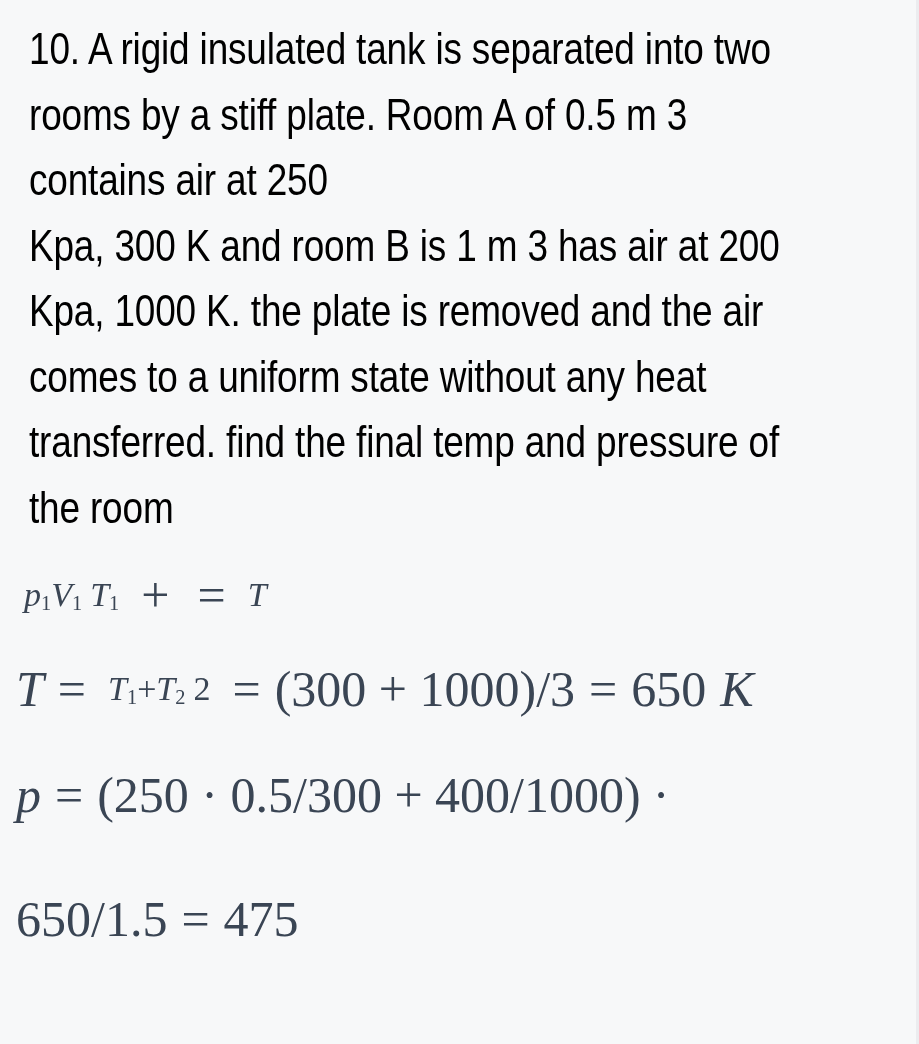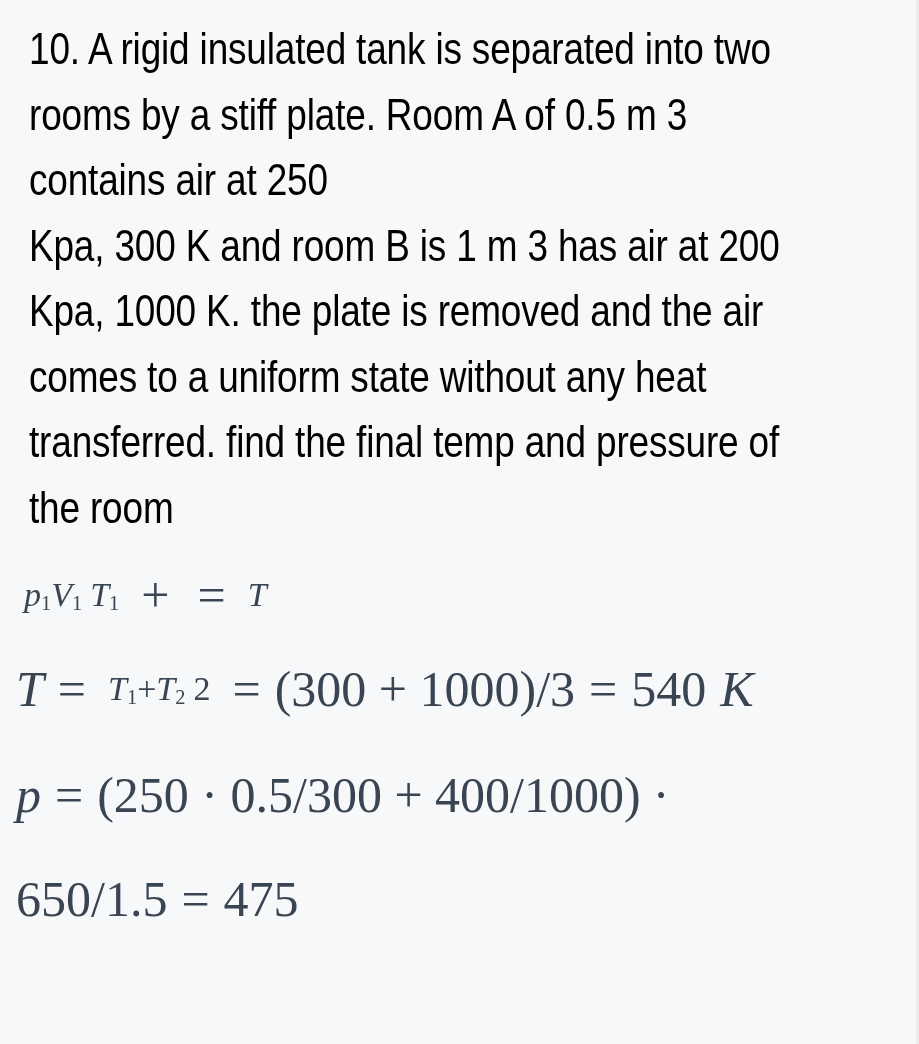--- a/index.html
+++ b/index.html
@@ -81,21 +81,21 @@
   }
   .frac .bar {
     align-self: stretch;
     height: 0;
     border-top: 3px solid #3a4554;
     margin: 3px 0;
   }
   .eq1 { margin-top: 26px; }
   .eq2 { margin-top: 36px; }
   .eq3 { margin-top: 48px; }
-  .eq4 { margin-top: 46px; }
+  .eq4 { margin-top: 66px; }
   .unit { margin-left: 14px; }
   .trail-dot { margin-left: 12px; }
 </style>
 </head>
 <body>
 
 <div class="page">
 
   <div class="problem">
     <div class="pline">10. A rigid insulated tank is separated into two</div>
@@ -126,21 +126,21 @@
     <span class="var">T</span>
     <span class="op">=</span>
     <span class="frac">
       <span class="num"><span class="var">T</span><sub>1</sub><span>+</span><span class="var">T</span><sub>2</sub></span>
       <span class="bar"></span>
       <span class="den">2</span>
     </span>
     <span class="op">=</span>
     <span>(300 + 1000)/3</span>
     <span class="op">=</span>
-    <span>540</span>
+    <span>650</span>
     <span class="var unit">K</span>
   </div>
 
   <div class="math eq3">
     <span class="var">p</span>
     <span class="op">=</span>
     <span>(250 · 0.5/300 + 400/1000)</span>
     <span class="trail-dot">·</span>
   </div>
 

